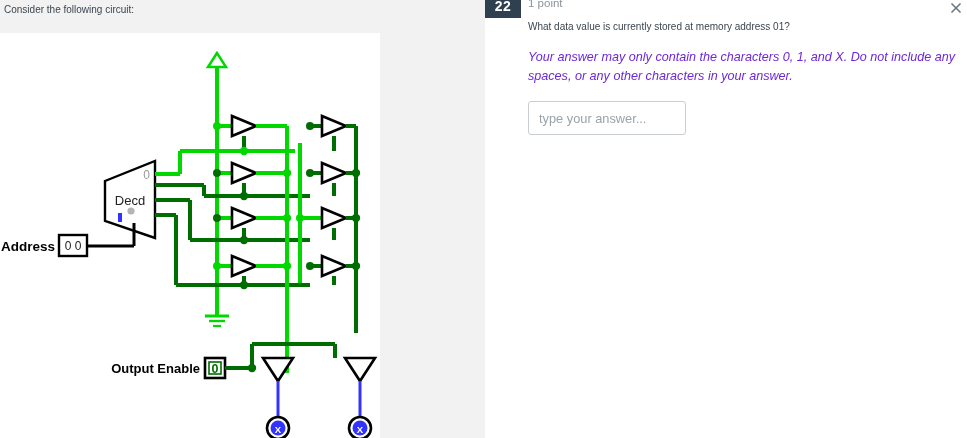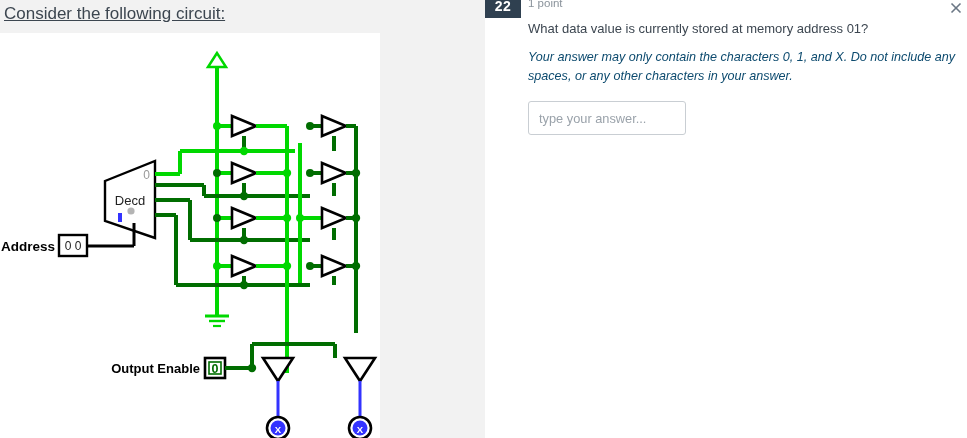--- a/index.html
+++ b/index.html
@@ -10,21 +10,21 @@
   }
   .screen{position:relative;width:967px;height:438px;}
 
   
   .left-panel{
     position:absolute;left:0;top:0;width:485px;height:438px;
     background:#f2f2f2;
   }
   .prompt{
     position:absolute;left:4px;top:4px;
-    font-size:17px;color:#3c4650;white-space:nowrap;text-decoration:underline;
+    font-size:10px;color:#3c4650;white-space:nowrap;
   }
   .canvas{
     position:absolute;left:0;top:33px;width:380px;height:405px;
     background:#ffffff;
     background-image:radial-gradient(#c8c8c8 0.6px, transparent 0.7px);
     background-size:10px 10px;
     background-position:4px 2px;
   }
   .canvas svg{display:block;}
 
@@ -44,25 +44,25 @@
     position:absolute;left:43px;top:-3px;
     font-size:11.5px;color:#8a939b;
   }
   .close-icon{
     position:absolute;right:4px;top:1px;
     width:14px;height:14px;cursor:pointer;
   }
   .close-icon svg{display:block;}
   .question{
     position:absolute;left:43px;top:20px;width:430px;
-    font-size:13px;color:#3c4650;line-height:1.45;
+    font-size:10px;color:#3c4650;line-height:1.45;
   }
   .instructions{
     position:absolute;left:43px;top:48px;width:438px;
-    font-size:12.6px;color:#0c4a6e;font-style:italic;line-height:1.5;
+    font-size:12.6px;color:#6d28d9;font-style:italic;line-height:1.5;
   }
   .answer-input{
     position:absolute;left:43px;top:101px;
     width:158px;height:30px;box-sizing:border-box;
     border:1px solid #c9ced3;border-radius:3px;
     background:#ffffff;
     font-family:"Liberation Sans",sans-serif;
     font-size:12.8px;color:#3c4650;
     padding:16px 10px;outline:none;
   }

